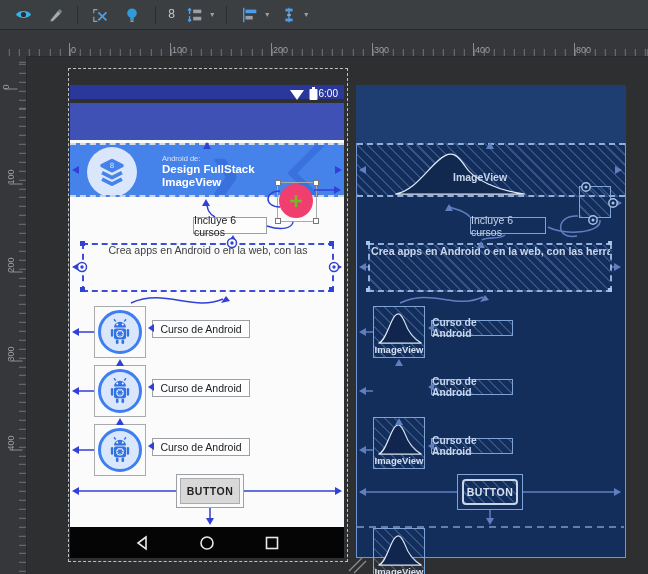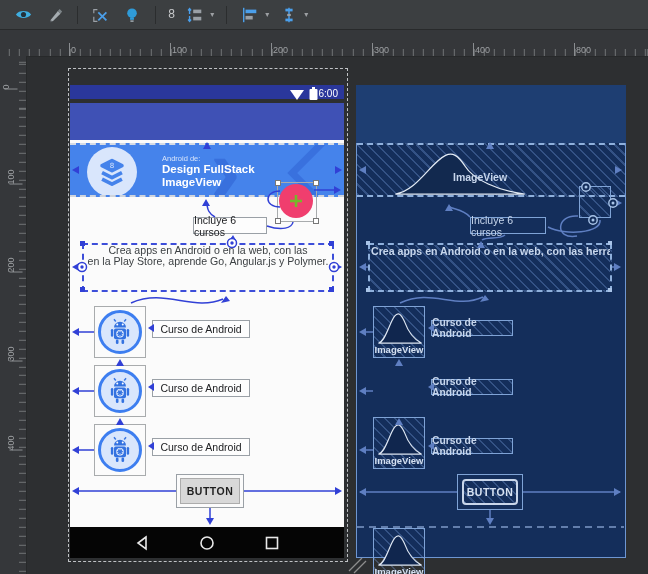--- a/index.html
+++ b/index.html
@@ -223,21 +223,20 @@
           <line x1="17" y1="11" x2="17" y2="23"></line>
           <line x1="11" y1="17" x2="23" y2="17"></line>
         </g>
       </svg>
   </div>
 
   <div id="badge" class="abs">Incluye 6 cursos</div>
 
   <div id="para" class="abs">
     <div>Crea apps en Android o en la web, con las</div>
-    <div>en la Play Store, aprende Go, Angular.js y Polymer.</div>
   </div>
   <div class="cornersq abs" style="left:80px;top:241px"></div>
   <div class="cornersq abs" style="left:329px;top:241px"></div>
   <div class="cornersq abs" style="left:80px;top:287px"></div>
   <div class="cornersq abs" style="left:329px;top:287px"></div>
 
   <div class="icon-sel abs" style="left:94px;top:306px">
     <div class="droid-circle">
       <svg width="30" height="30" viewBox="0 0 24 24">
           <g fill="#3472e0">

